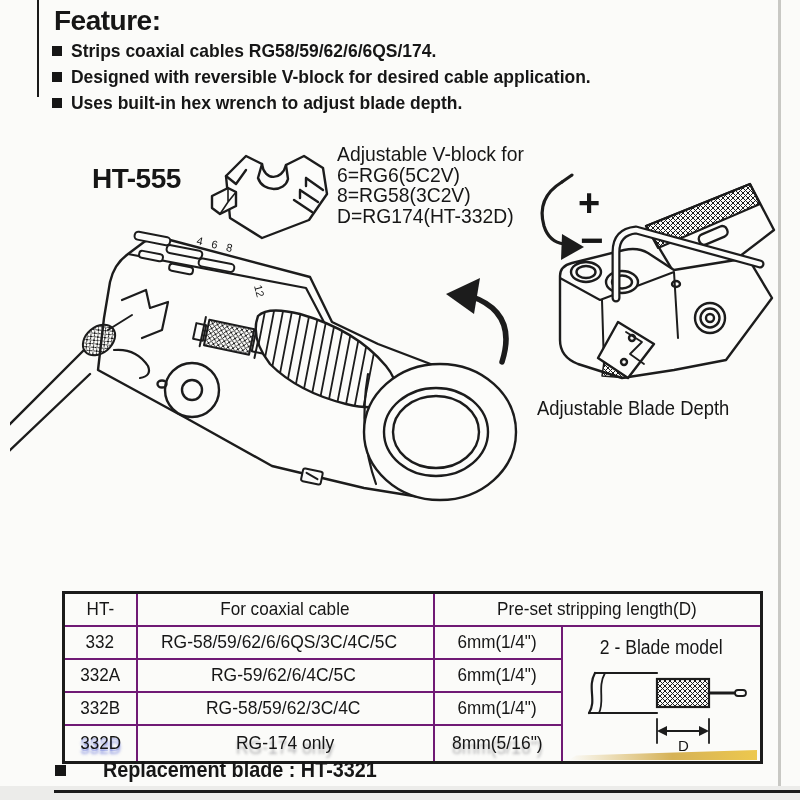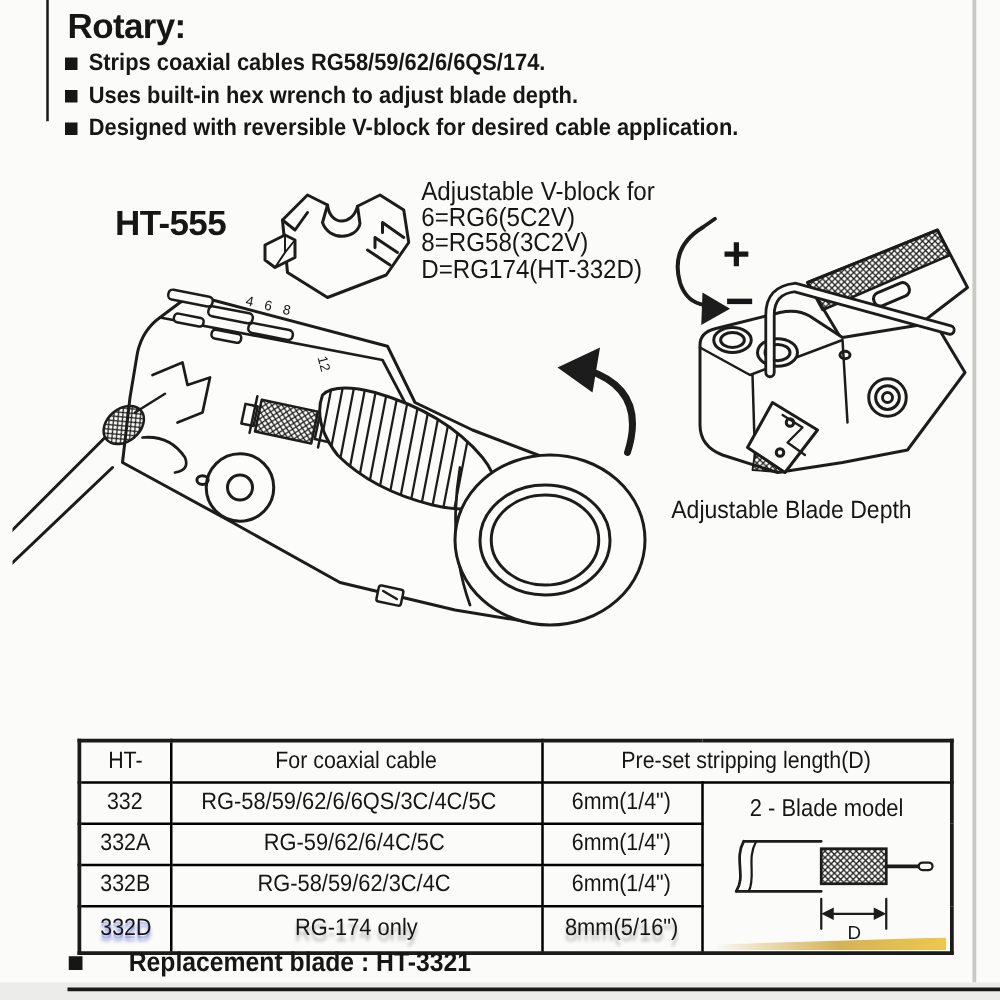--- a/index.html
+++ b/index.html
@@ -16,21 +16,21 @@
   .sq{width:10px;height:10px;background:#161616;flex:0 0 auto;margin:5px 9px 0 0;}
 
   .model-label{left:92px;top:163px;font-size:28px;font-weight:bold;letter-spacing:-.5px;}
   .vblock-text{left:337px;top:144px;font-size:21px;line-height:20.5px;}
   .vblock-text .cnd{transform-origin:0 0;}
   .blade-label{left:537px;top:397px;font-size:20px;}
   .rotary-label{left:350px;top:492px;font-size:20px;}
 
   table.spec{position:absolute;left:62px;top:591px;width:698px;border-collapse:collapse;
              border:3px solid #1b1b1b;table-layout:fixed;background:#fbfbf9;}
-  table.spec th,table.spec td{border:2px solid #000000;padding:0;font-size:19px;font-weight:normal;
+  table.spec th,table.spec td{border:2px solid #701a75;padding:0;font-size:19px;font-weight:normal;
              text-align:center;vertical-align:middle;overflow:hidden;}
   table.spec .cab{text-align:center;padding-left:9px;}
   tr.hdr{height:33px;} tr.r{height:33px;} tr.rlast{height:38px;}
   .blade-cell{position:relative;vertical-align:top;}
   .blade-title{margin-top:5px;font-size:19.5px;text-align:center;}
   .gold{position:absolute;left:6px;right:3px;bottom:1px;height:10px;
         background:linear-gradient(to right,rgba(201,153,32,0),rgba(201,153,32,.75) 55%,#edc84e);
         clip-path:polygon(0 100%,4% 55%,100% 0,100% 100%);}
   .smear-blue .cnd-c{text-shadow:0 5px 3px rgba(58,76,208,.55),0 2px 1px rgba(58,76,208,.35);}
   .smear-dark .cnd{text-shadow:0 5px 3px rgba(25,25,35,.32);}
@@ -47,33 +47,33 @@
   svg text{font-family:"Liberation Sans","DejaVu Sans",sans-serif;}
 </style>
 </head>
 <body>
 
 <div class="page">
 
   <div class="abs vline-left"></div>
   <div class="abs vline-right"></div>
 
-  <div class="abs feature-title">Rotary:</div>
+  <div class="abs feature-title">Feature:</div>
   <div class="abs features">
     <div class="feat">
       <span class="sq"></span>
       <span class="cnd">Strips coaxial cables RG58/59/62/6/6QS/174.</span>
     </div>
     <div class="feat">
       <span class="sq"></span>
-      <span class="cnd">Uses built-in hex wrench to adjust blade depth.</span>
+      <span class="cnd">Designed with reversible V-block for desired cable application.</span>
     </div>
     <div class="feat">
       <span class="sq"></span>
-      <span class="cnd">Designed with reversible V-block for desired cable application.</span>
+      <span class="cnd">Uses built-in hex wrench to adjust blade depth.</span>
     </div>
   </div>
 
   <div class="abs model-label">HT-555</div>
 
   <svg class="abs" style="left:206px;top:140px;" width="130" height="112" viewBox="0 0 130 112">
     <g stroke="#1c1c1c" stroke-width="2.4" fill="none" stroke-linejoin="round" stroke-linecap="round">
       <path d="M20,36 L40,16 L56,24 C58,41 76,41 80,25 L98,16 L117,28 L121,54 L103,80 L56,98 L24,78 Z" fill="#fcfcfa"></path>
       <path d="M56,24 L52,38 C57,53 79,52 82,39 L80,25"></path>
       <path d="M100,38 L117,50 M100,38 L100,46 M94,50 L112,62 M94,50 L94,58 M88,60 L106,72"></path>

